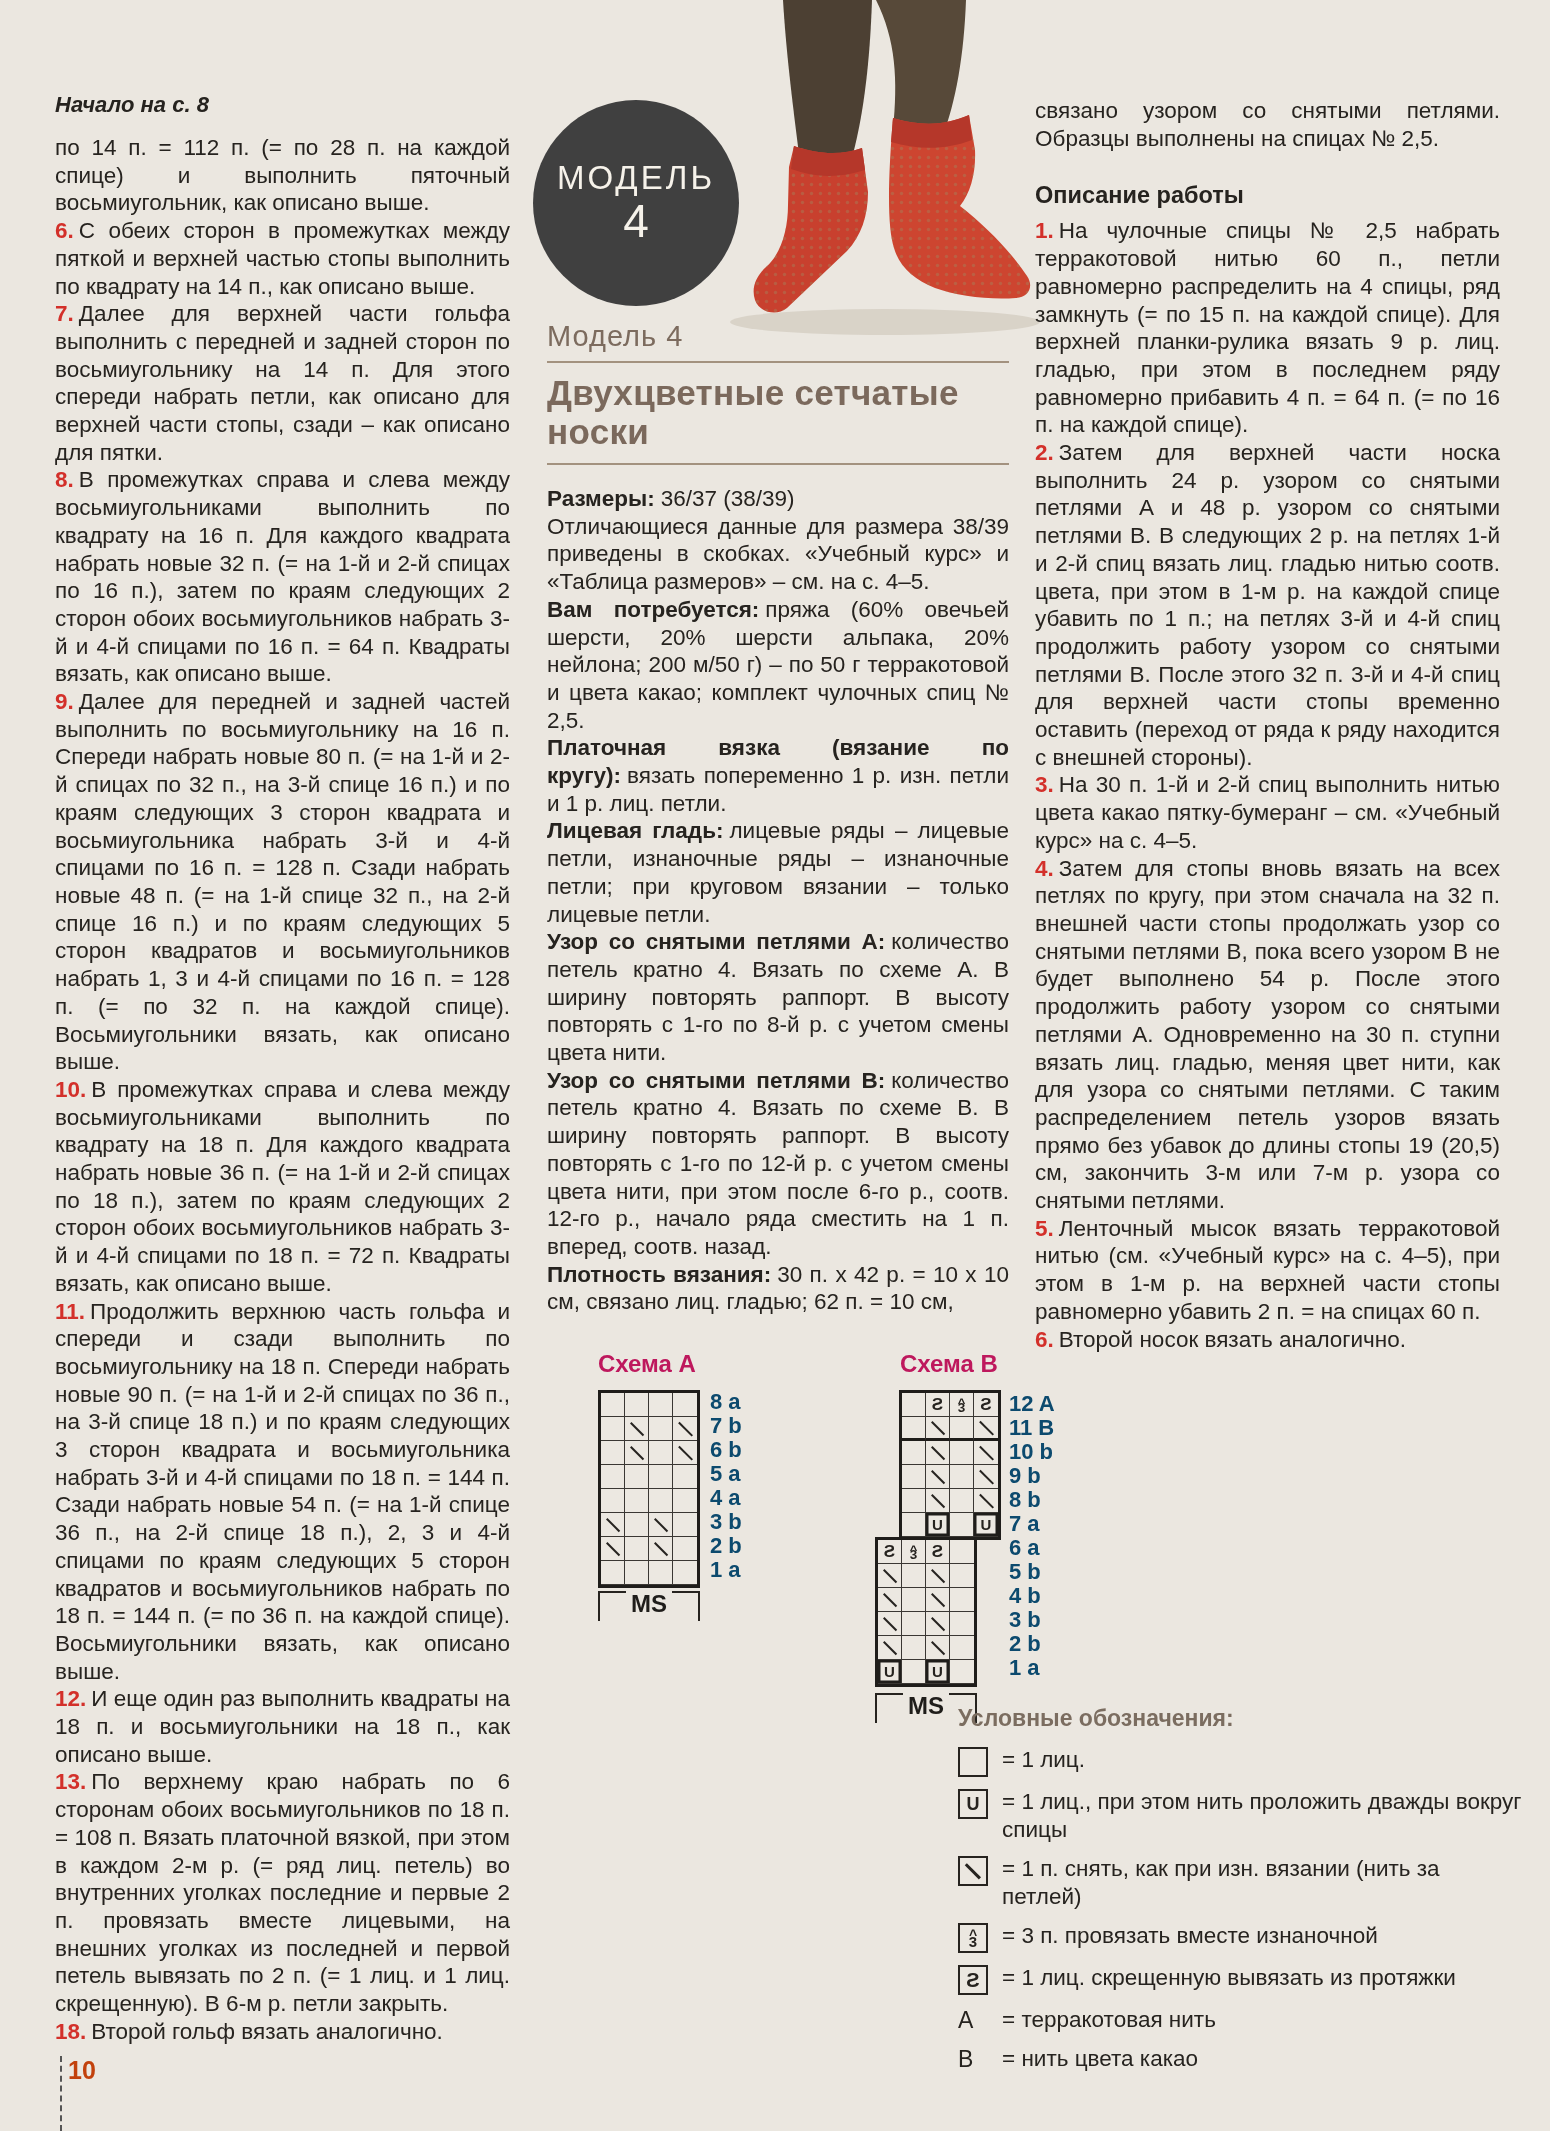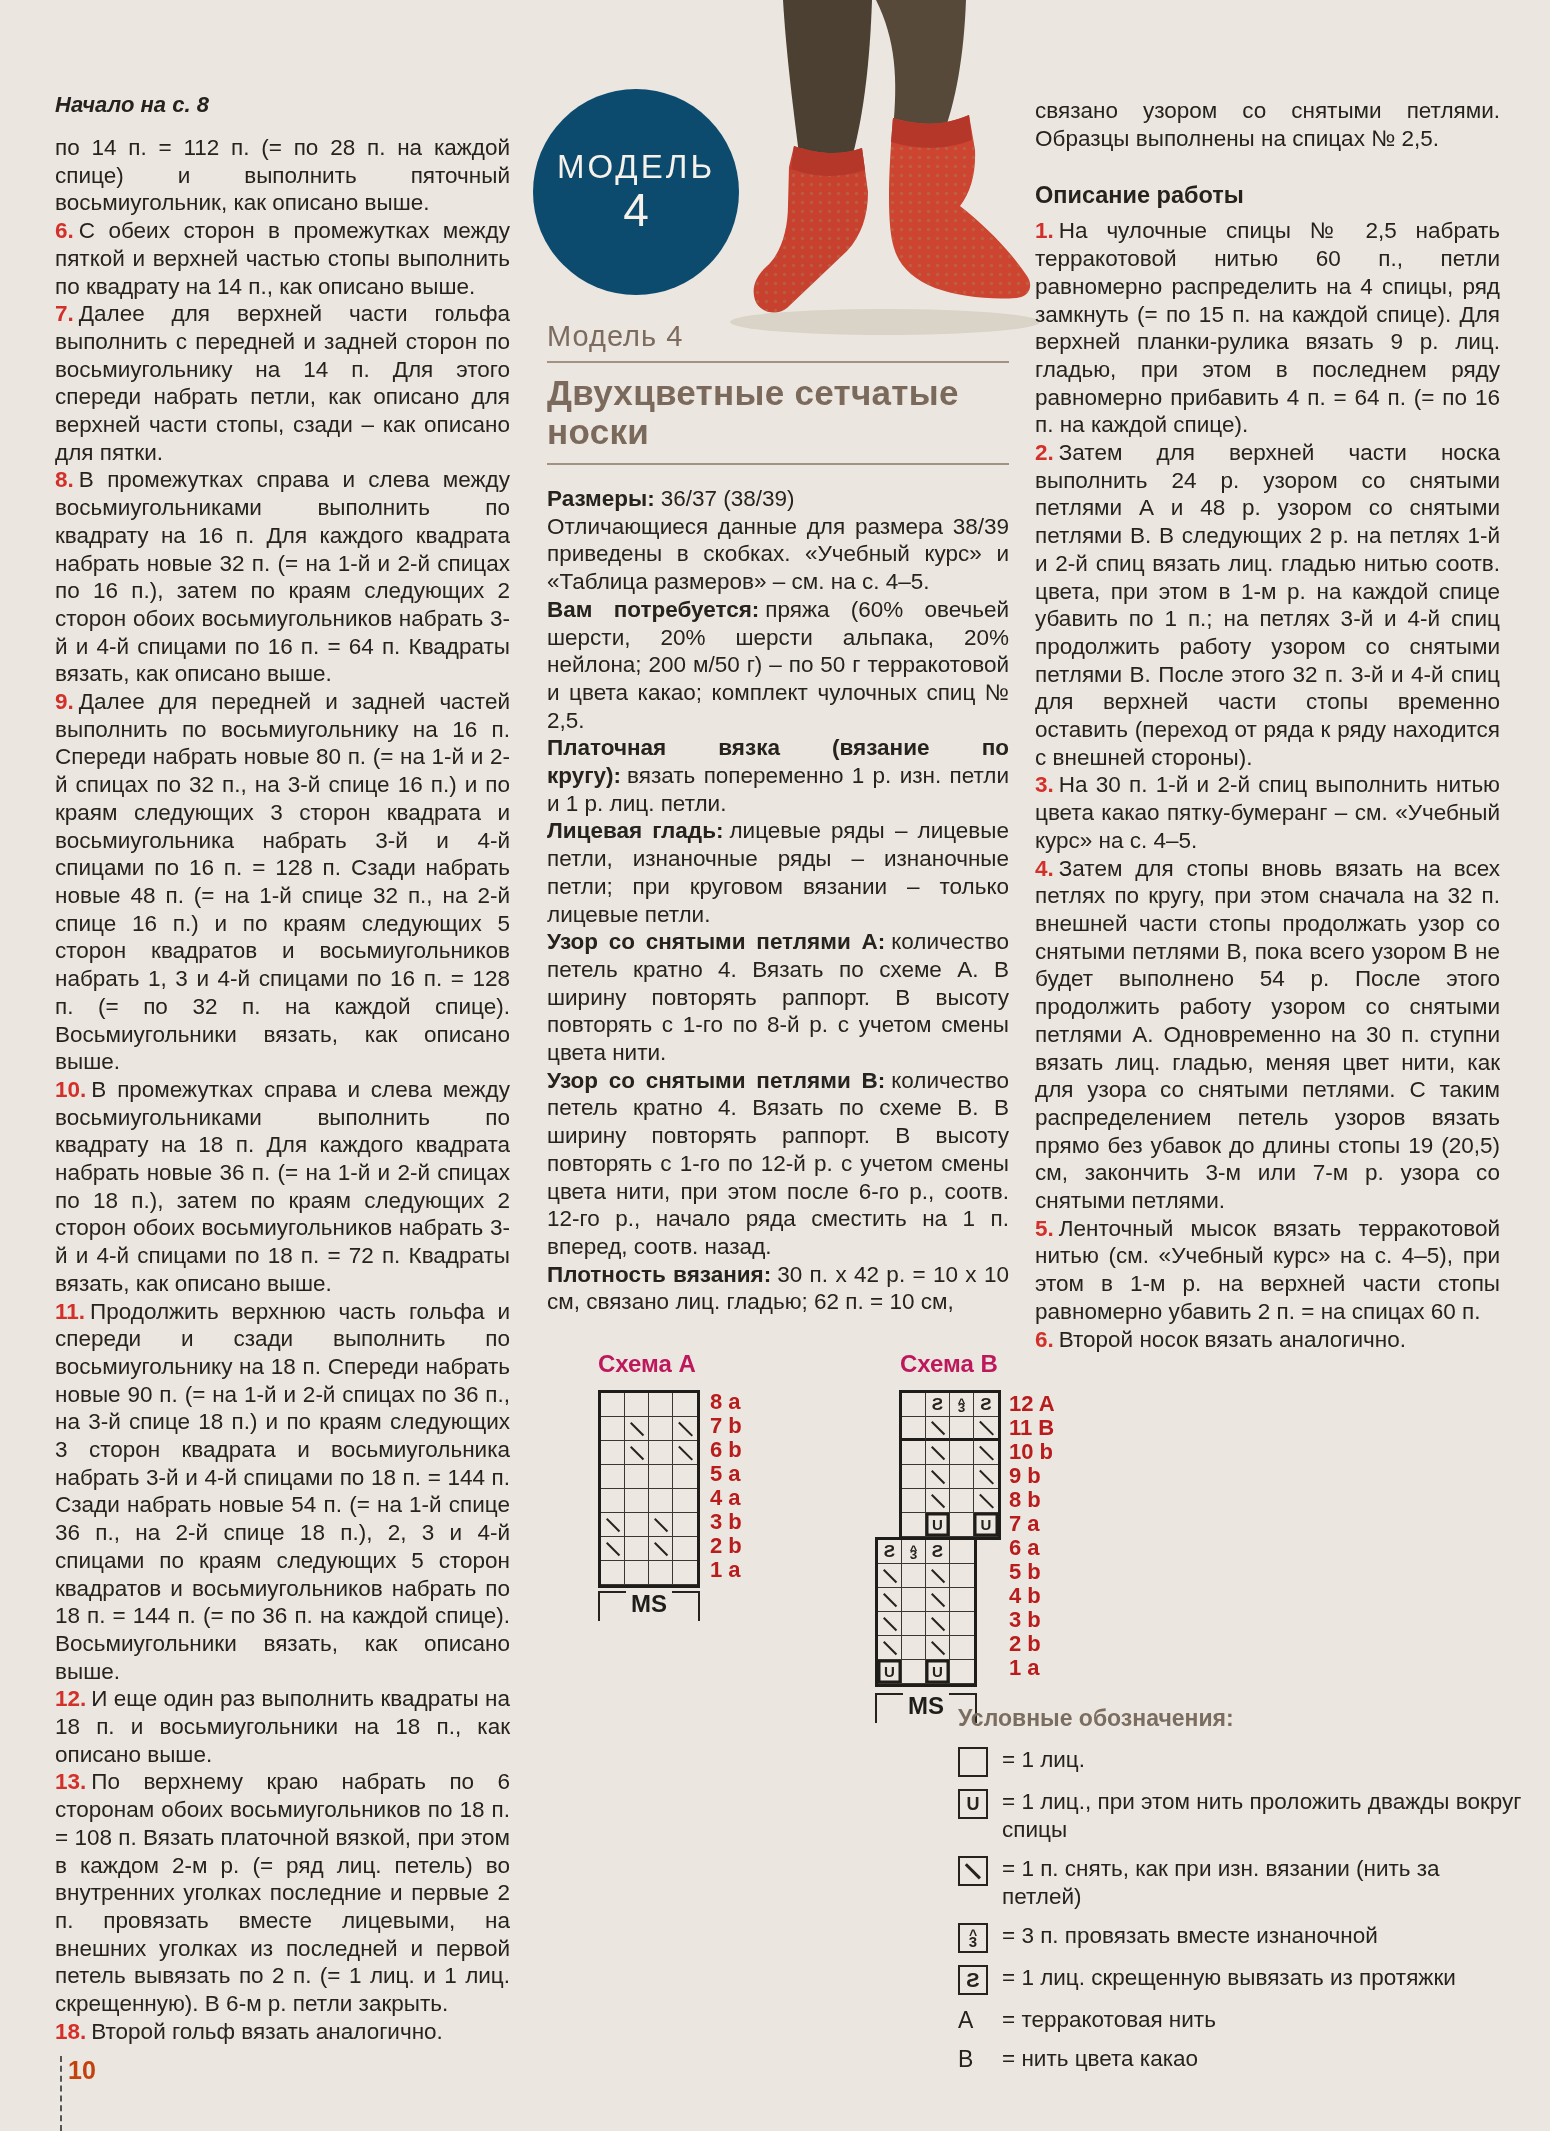--- a/index.html
+++ b/index.html
@@ -18,42 +18,42 @@
   .bt .lead:empty{margin:0;}
   .note{font-size:22px;font-weight:bold;font-style:italic;margin:0 0 16px 0;}
   .sect-head{font-size:23.5px;font-weight:bold;margin:30px 0 8px 0;}
   
   .model-label{font-size:29px;color:#7c6b5e;letter-spacing:1px;margin:0 0 8px 0;}
   .mc-rule{border:none;border-top:2px solid #a3927f;margin:0;}
   .mc-title{font-size:35px;line-height:39px;font-weight:bold;color:#7b695c;margin:10px 0 12px 0;letter-spacing:.3px;}
   .mc-specs{margin-top:20px;}
   
   .badge{
-    position:absolute;left:533px;top:89px;width:206px;height:206px;border-radius:50%;
-    background:#0c4a6e;display:flex;flex-direction:column;align-items:center;justify-content:center;
+    position:absolute;left:533px;top:100px;width:206px;height:206px;border-radius:50%;
+    background:#404040;display:flex;flex-direction:column;align-items:center;justify-content:center;
     color:#f6f2ea;
   }
   .badge .l1{font-size:33px;letter-spacing:3px;line-height:36px;}
   .badge .l2{font-size:46px;line-height:50px;}
   
   .chart-title{font-size:24px;font-weight:bold;color:#be185d;margin:0 0 12px 0;}
   .grid{display:grid;border:3px solid #1f1d1a;background:#ece8e1;}
   .cell{box-sizing:border-box;width:24px;height:24px;position:relative;
         border-right:1.5px solid #3a3733;border-bottom:1.5px solid #3a3733;}
   .cell:nth-child(4n){border-right:none;}
   .cell.bold{box-shadow:inset 0 0 0 2.5px #1f1d1a;}
   .cell i.bs{position:absolute;left:11%;top:48%;width:78%;height:2.3px;background:#26231f;
              transform:rotate(45deg);}
   .cell .sg{display:block;text-align:center;font-size:17px;line-height:23px;font-weight:bold;}
   .cell .su{display:block;text-align:center;font-size:15px;line-height:23px;font-weight:bold;}
   .cell .s3{display:block;text-align:center;font-size:13.5px;line-height:30px;font-weight:bold;position:relative;}
   .cell .s3 .hat{position:absolute;top:-5px;left:50%;transform:translateX(-50%);font-size:13px;font-weight:bold;}
   .gBU .cell:nth-child(n+5):nth-child(-n+8){border-bottom:3px solid #1f1d1a;}
   .rlabels{display:flex;flex-direction:column;}
-  .rlabels span{font-size:22px;font-weight:bold;line-height:24px;white-space:pre;color:#b91c1c;}
+  .rlabels span{font-size:22px;font-weight:bold;line-height:24px;white-space:pre;color:#0c4a6e;}
   .chart-body{display:flex;gap:10px;}
   .ms{display:flex;align-items:flex-start;height:30px;margin-top:3px;}
   .ms .tick{width:2.2px;align-self:stretch;background:#26231f;}
   .ms .line{flex:1;height:2.2px;background:#26231f;}
   .ms b{padding:0 5px;font-size:24px;line-height:26px;color:#1f1d1a;}
   
   .legend{position:absolute;left:958px;top:1705px;width:565px;}
   .legend-head{font-size:23px;font-weight:bold;color:#7b6d60;margin:0 0 14px 0;}
   .litem{display:flex;gap:14px;margin-top:11px;font-size:22.5px;line-height:28px;align-items:flex-start;}
   .licon{flex:0 0 auto;box-sizing:border-box;width:30px;height:30px;border:2.2px solid #26231f;position:relative;margin-top:1px;}

